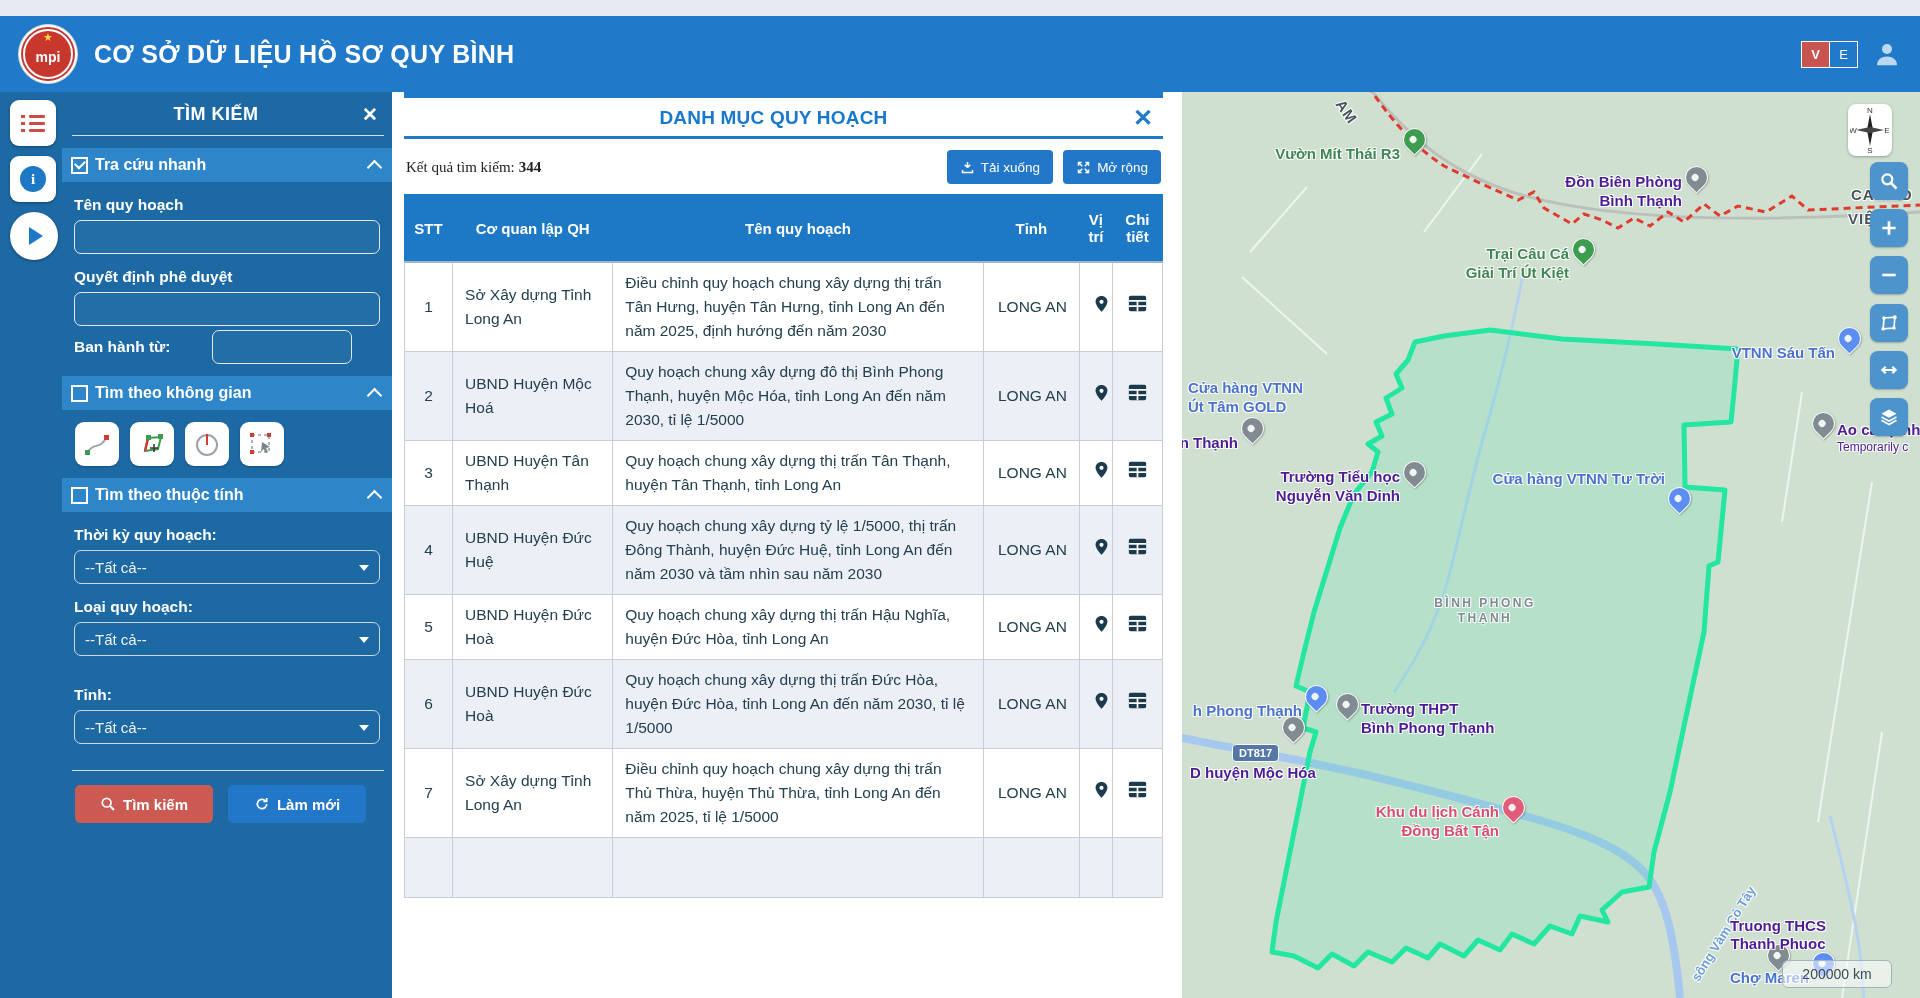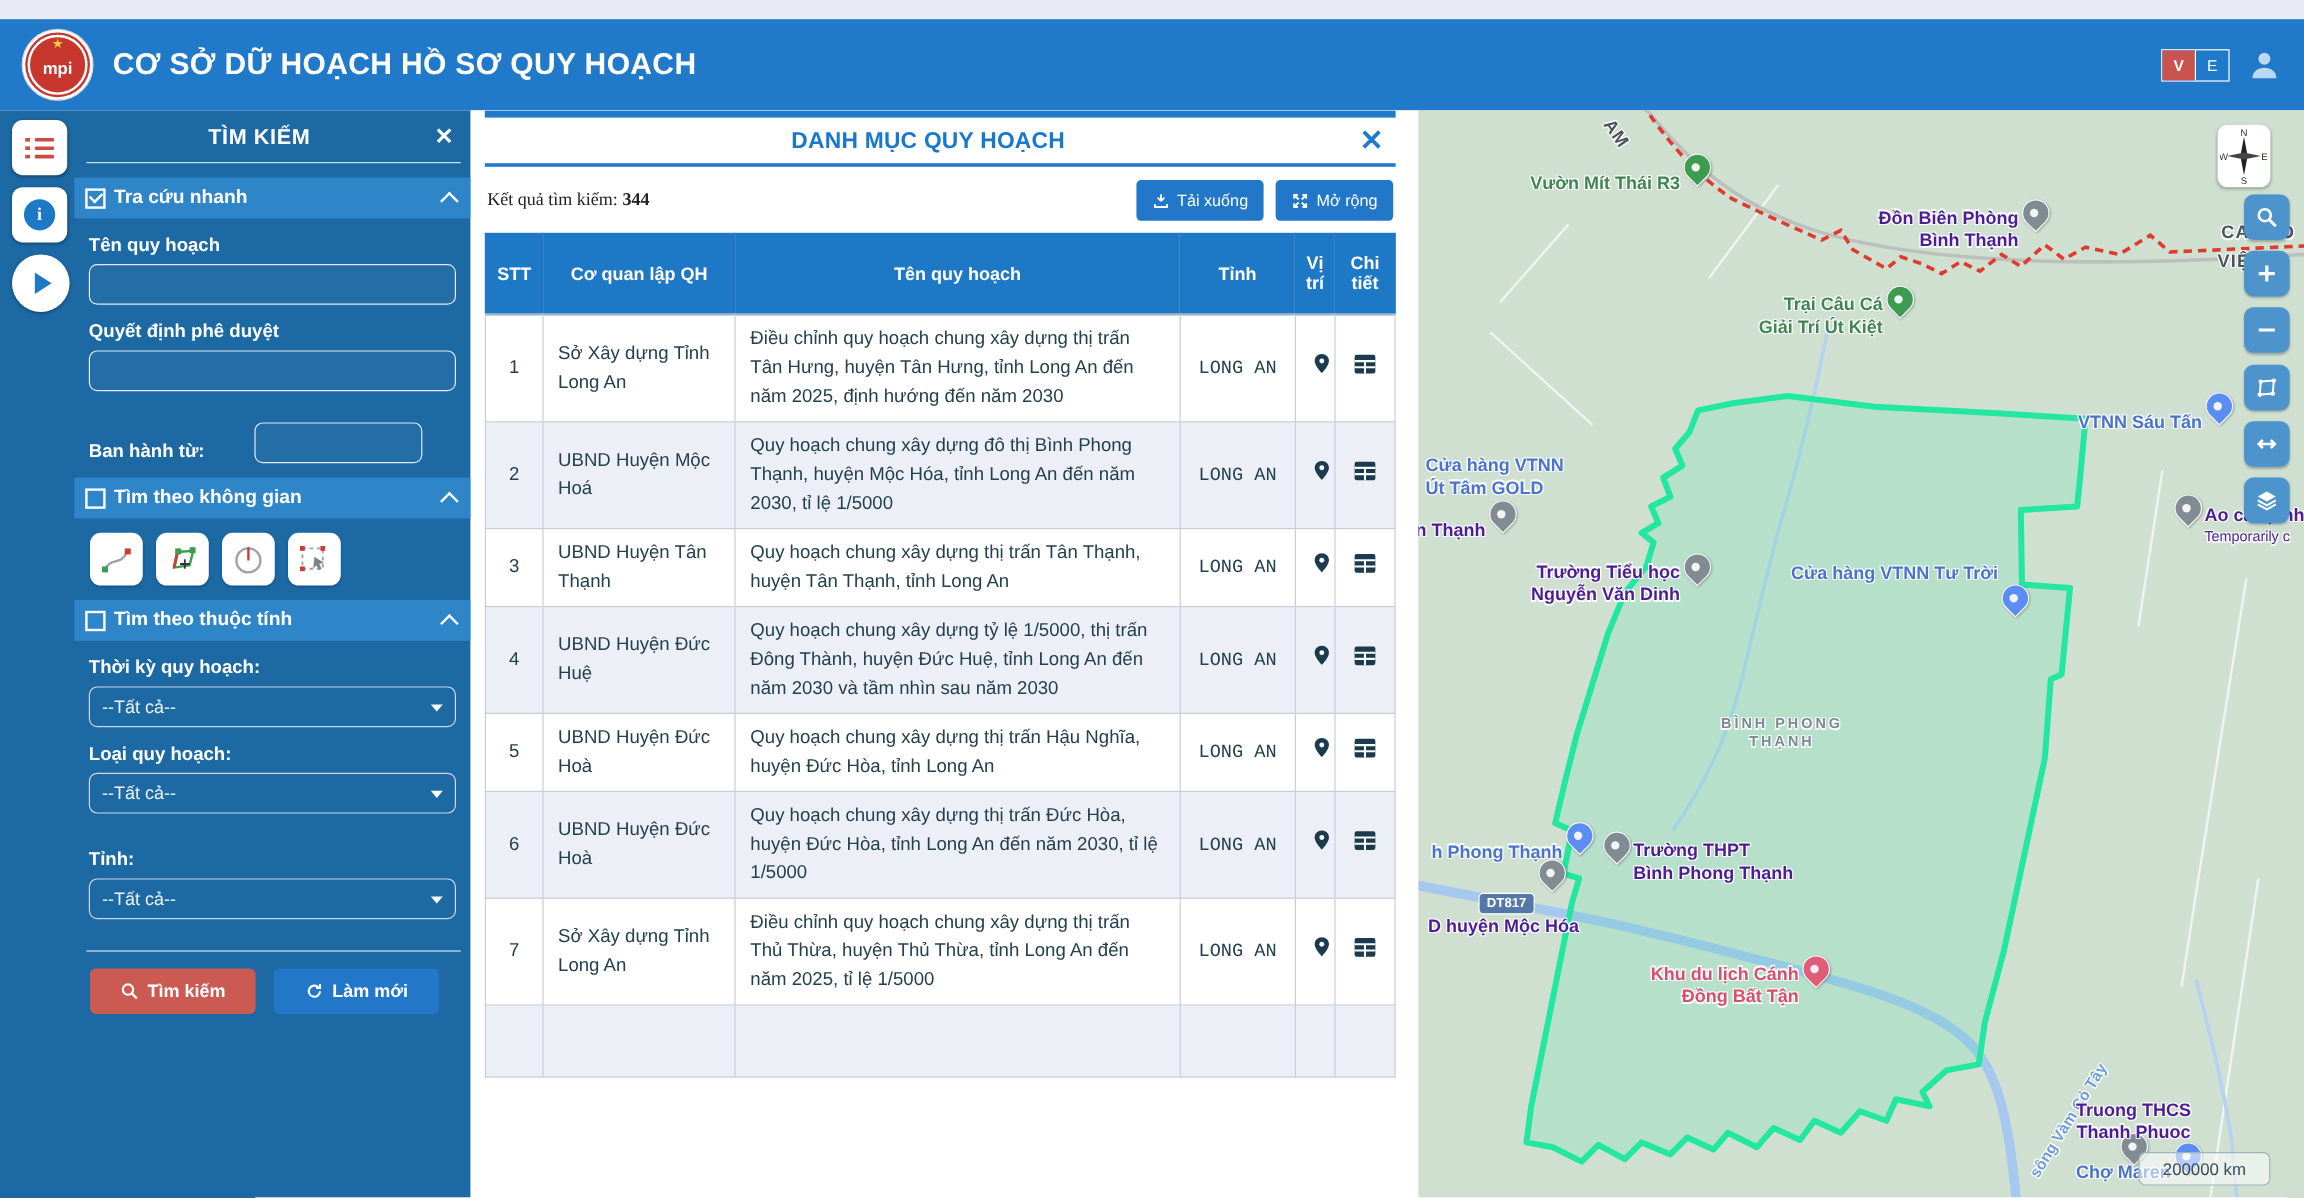--- a/index.html
+++ b/index.html
@@ -36,21 +36,21 @@
   .s-title{flex:1;text-align:center;font-size:18px;font-weight:bold;letter-spacing:.5px;}
   .s-close{font-size:19px;font-weight:bold;cursor:pointer;line-height:1;}
   .s-sep{height:1px;background:rgba(255,255,255,.8);margin:0 8px 0 10px;}
   .s-bar{background:#2e86c9;display:flex;align-items:center;margin-top:12px;padding:8px 12px 8px 9px;}
   .s-bar .chk{width:17px;height:17px;border:2px solid #fff;box-sizing:border-box;position:relative;flex:0 0 auto;}
   .s-bar .chk.checked::after{content:'';position:absolute;left:2px;top:1px;width:8px;height:5px;border-left:2px solid #fff;border-bottom:2px solid #fff;transform:rotate(-45deg);}
   .s-bar .s-bar-label{font-size:16px;font-weight:bold;margin-left:7px;flex:1;}
   .s-bar .chev{width:9px;height:9px;border-left:2px solid #fff;border-top:2px solid #fff;transform:rotate(45deg);margin-top:4px;}
   .f-label{font-size:15.5px;font-weight:bold;margin:14px 0 6px 12px;}
   .f-input{display:block;margin-left:12px;width:306px;height:34px;box-sizing:border-box;background:rgba(255,255,255,.04);border:1.5px solid #e3e8f2;border-radius:7px;color:#fff;font-size:15px;padding:0 8px;outline:none;}
-  .f-daterow{display:flex;align-items:flex-end;margin:26px 0 0 12px;}
+  .f-daterow{display:flex;align-items:center;margin:4px 0 0 12px;}
   .f-daterow .f-dlabel{flex:0 0 128px;font-size:15.5px;font-weight:bold;}
   .f-daterow .f-input{margin-left:10px;width:140px;}
   .tools{display:flex;gap:11px;margin:12px 0 2px 13px;}
   .tool-btn{width:44px;height:44px;background:#fff;border-radius:9px;display:flex;align-items:center;justify-content:center;cursor:pointer;box-shadow:0 1px 2px rgba(0,0,0,.25);}
   .f-select{display:flex;align-items:center;margin-left:12px;width:306px;height:34px;box-sizing:border-box;border:1.5px solid #cfd8e8;border-radius:7px;color:rgba(255,255,255,.92);font-size:15px;padding:0 10px;cursor:pointer;position:relative;}
   .f-select .caret{position:absolute;right:10px;top:14px;width:0;height:0;border-left:5px solid transparent;border-right:5px solid transparent;border-top:6px solid #fff;}
   .s-btnrow{display:flex;gap:15px;margin:14px 0 0 13px;}
   .s-btn{width:138px;height:38px;border:none;border-radius:5px;color:#fff;font-size:15px;font-weight:bold;display:flex;align-items:center;justify-content:center;gap:7px;cursor:pointer;font-family:"Liberation Sans",sans-serif;}
   .s-btn-search{background:#cb5a52;}
   .s-btn-reset{background:#2277c8;text-align:right;}
@@ -66,21 +66,21 @@
   .lp-result-text{font-size:15px;color:#222;font-family:Liberation Serif, serif;}
   .lp-result-text b{margin-left:4px;}
   .lp-btns{margin-left:auto;display:flex;gap:10px;}
   .lp-btn{height:34px;background:#2277c8;border:none;border-radius:4px;color:#fff;font-size:13.5px;display:flex;align-items:center;gap:6px;padding:0 13px;cursor:pointer;font-family:"Liberation Sans",sans-serif;}
   table.lst{width:100%;border-collapse:collapse;table-layout:fixed;}
   table.lst th{background:#1d78c6;color:#fff;font-size:15px;font-weight:bold;padding:8px 6px;border:1px solid #1d78c6;border-bottom:2px solid #9fb6c9;height:50px;}
   table.lst td{border:1px solid #c9cdd9;border-top:none;font-size:15.5px;color:#24404e;padding:8px 12px;vertical-align:middle;line-height:1.55;background:#fff;}
   table.lst tr:nth-child(even) td{background:#edeff6;}
   .col-stt{width:48px;} .col-agency{width:160px;} .col-name{width:370px;} .col-prov{width:96px;} .col-loc{width:33px;} .col-det{width:50px;}
   td.c-stt{text-align:center;}
-  td.c-prov{text-align:center;padding:8px 4px;font-family:Liberation Mono, monospace;}
+  td.c-prov{text-align:right;padding:8px 4px;}
   td.c-loc,td.c-det{text-align:center;padding:4px 2px;}
   td.c-loc svg,td.c-det svg{cursor:pointer;}
   
   .map{flex:1;position:relative;background:#cfe0d1;overflow:hidden;}
   .map svg.base{position:absolute;left:0;top:0;}
   .marker{position:absolute;width:0;height:0;}
   .pin{position:absolute;left:-11px;top:-26px;width:21px;height:21px;border-radius:50% 50% 50% 0;transform:rotate(-45deg);border:1.5px solid rgba(255,255,255,.95);box-shadow:0 1px 2px rgba(0,0,0,.3);cursor:pointer;}
   .pin::after{content:'';position:absolute;left:6px;top:6px;width:7px;height:7px;border-radius:50%;background:rgba(255,255,255,.9);}
   .pin-green{background:#3e9c50;} .pin-gray{background:#808b92;} .pin-blue{background:#5b8df2;} .pin-pink{background:#e05d78;}
   .m-label{position:absolute;font-size:15px;font-weight:bold;line-height:1.25;text-shadow:1px 1px 0 rgba(255,255,255,.85),-1px -1px 0 rgba(255,255,255,.85),1px -1px 0 rgba(255,255,255,.85),-1px 1px 0 rgba(255,255,255,.85);}
@@ -103,21 +103,21 @@
 
 <div class="topstrip"></div>
 
 <header class="hdr">
   <div class="logo">
     <div class="logo-inner">
       <span class="logo-star">★</span>
       <span class="logo-mpi">mpi</span>
     </div>
   </div>
-  <div class="hdr-title">CƠ SỞ DỮ HOẠCH HỒ SƠ QUY HOẠCH</div>
+  <div class="hdr-title">CƠ SỞ DỮ LIỆU HỒ SƠ QUY BÌNH</div>
   <div class="hdr-right">
     <div class="lang">
       <div class="lang-cell lang-v">V</div>
       <div class="lang-cell lang-e">E</div>
     </div>
     <div class="user-ic">
       <svg width="30" height="30" viewBox="0 0 24 24">
           <circle cx="12" cy="8" r="4" fill="#bcd9f4"></circle>
           <path d="M4 21c0-4.4 3.6-7 8-7s8 2.6 8 7z" fill="#bcd9f4"></path>
         </svg>

